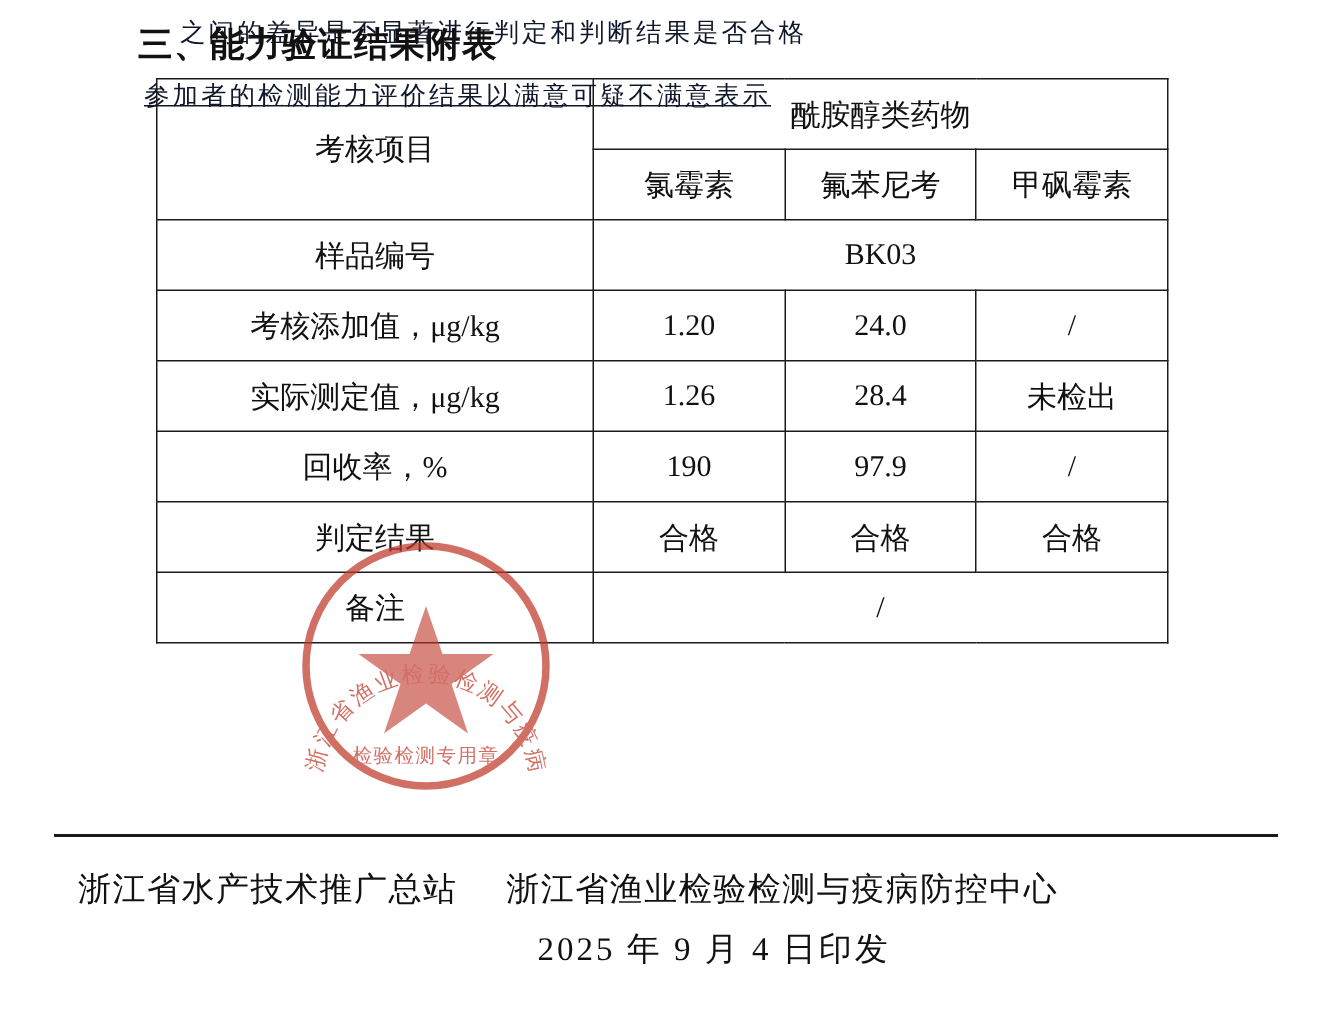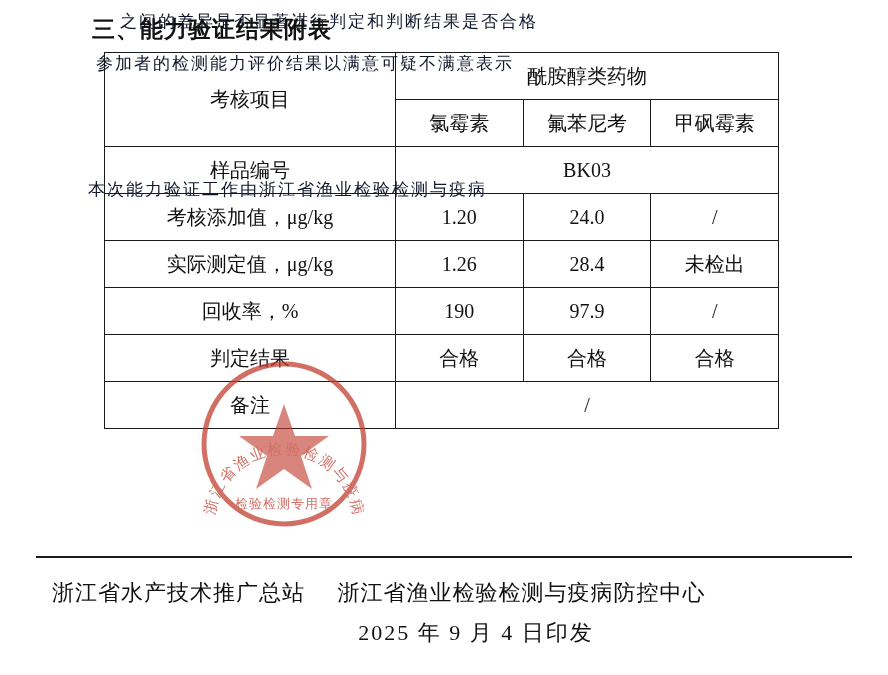--- a/index.html
+++ b/index.html
@@ -113,22 +113,21 @@
     letter-spacing: 2px;
     padding-left: 64px;
     box-sizing: border-box;
   }
 </style>
 </head>
 <body>
 
 <div class="ghost-layer">
   <div class="ghost-line" style="left:120px; top:10px;">之间的差异是否显著进行判定和判断结果是否合格</div>
-  <div class="ghost-line" style="left:96px;  top:52px;">参加者的检测能力评价结果以满意可疑不满意表示</div>
-  <div class="ghost-line" style="left:88px;  top:178px;">本次能力验证工作由浙江省渔业检验检测与疫病</div>
+  <div class="ghost-line" style="left:96px;  top:52px;text-decoration:underline;">参加者的检测能力评价结果以满意可疑不满意表示</div>
 </div>
 
 <div class="page">
 
   <div class="section-title">三、能力验证结果附表</div>
 
   <table class="result-table">
     <tbody>
       <tr>
         <td class="head-item tall" rowspan="2">考核项目</td>

